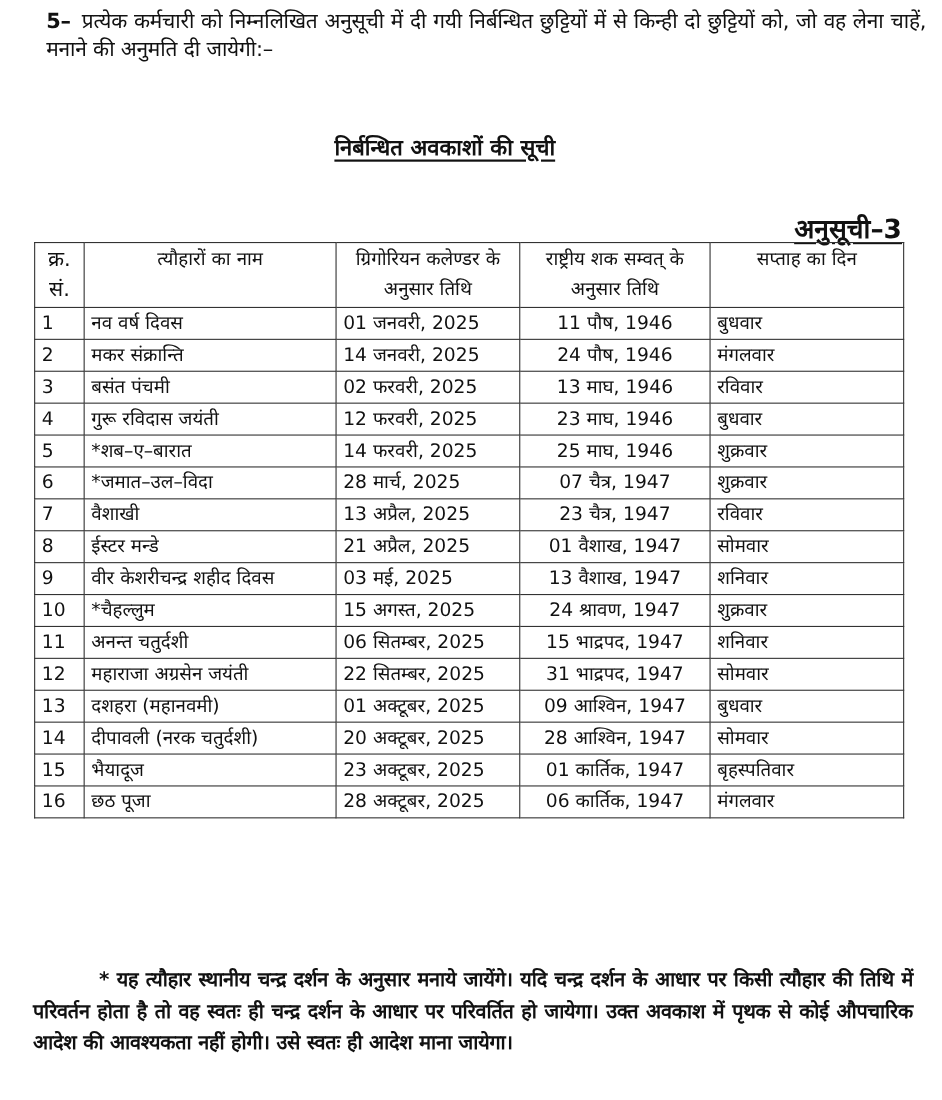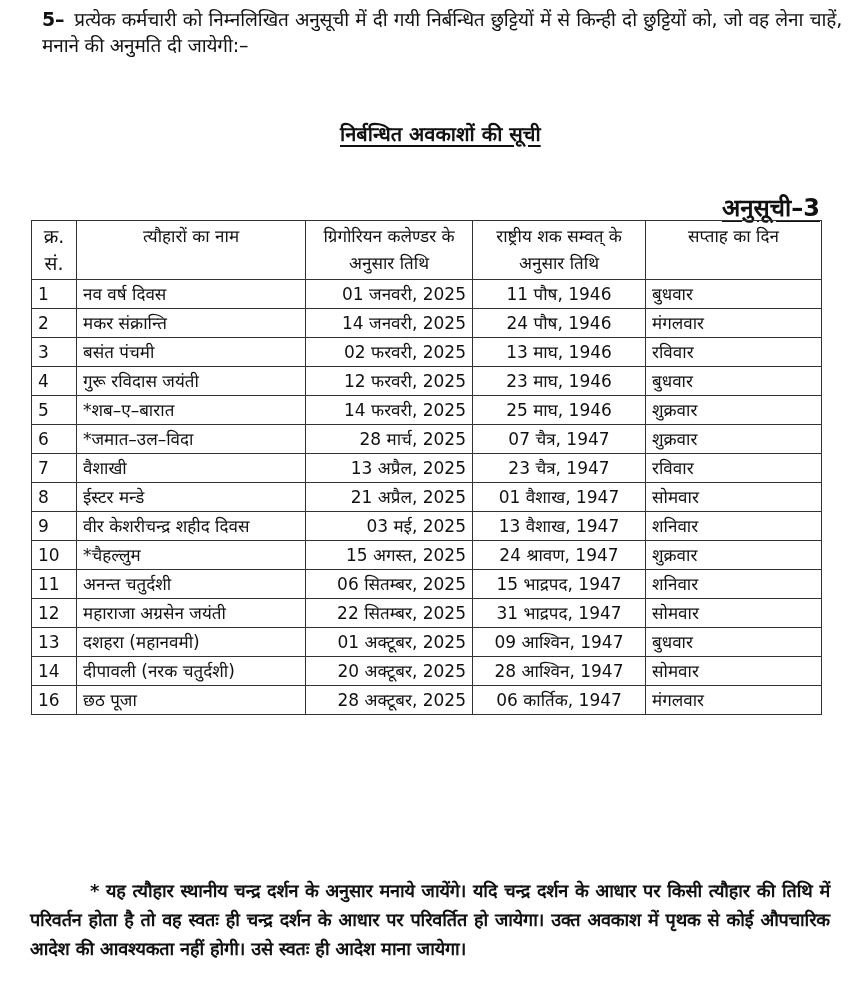--- a/index.html
+++ b/index.html
@@ -10,40 +10,39 @@
   .para {
     position: absolute; left: 42px; top: 6px; width: 800px;
     font-size: 19px; line-height: 26px; text-align: justify;
     letter-spacing: -0.2px;
   }
   .para .num { font-weight: bold; margin-right: 10px; }
   .title {
     position: absolute; left: 304px; top: 120px;
     font-size: 20px; font-weight: bold; text-decoration: underline;
     text-underline-offset: 4px;
-    margin-left: 36px;
   }
   .schedule {
     position: absolute; right: 36px; top: 190px;
     font-size: 24px; font-weight: bold; text-decoration: underline;
     text-underline-offset: 4px;
   }
   table {
     position: absolute; left: 31px; top: 220px; width: 790px;
     border-collapse: collapse; font-size: 17px; table-layout: fixed;
   }
   th, td {
     border: 1.5px solid #333333; padding: 0 6px; vertical-align: top;
     line-height: 28px; font-weight: normal;
   }
   th { line-height: 27px; padding-top: 2px; padding-bottom: 2px; text-align: center; }
   th.sn { text-align: center; font-size: 19px; }
   td.c-sn { text-align: left; }
   td.c-name { text-align: left; }
-  td.c-greg { text-align: right; }
+  td.c-greg { text-align: left; }
   td.c-saka { text-align: center; }
   td.c-day { text-align: left; }
   col.w1 { width: 45px; }
   col.w2 { width: 229px; }
   col.w3 { width: 167px; }
   col.w4 { width: 173px; }
   col.w5 { width: 176px; }
   .footnote {
     position: absolute; left: 30px; top: 876px; width: 800px;
     font-size: 18px; line-height: 29px; text-align: justify;
@@ -171,20 +170,27 @@
         <td class="c-day">बुधवार</td>
       </tr>
       <tr>
         <td class="c-sn">14</td>
         <td class="c-name">दीपावली (नरक चतुर्दशी)</td>
         <td class="c-greg">20 अक्टूबर, 2025</td>
         <td class="c-saka">28 आश्विन, 1947</td>
         <td class="c-day">सोमवार</td>
       </tr>
       <tr>
+        <td class="c-sn">15</td>
+        <td class="c-name">भैयादूज</td>
+        <td class="c-greg">23 अक्टूबर, 2025</td>
+        <td class="c-saka">01 कार्तिक, 1947</td>
+        <td class="c-day">बृहस्पतिवार</td>
+      </tr>
+      <tr>
         <td class="c-sn">16</td>
         <td class="c-name">छठ पूजा</td>
         <td class="c-greg">28 अक्टूबर, 2025</td>
         <td class="c-saka">06 कार्तिक, 1947</td>
         <td class="c-day">मंगलवार</td>
       </tr>
     </tbody>
 </table>
 
 <div class="footnote">* यह त्यौहार स्थानीय चन्द्र दर्शन के अनुसार मनाये जायेंगे। यदि चन्द्र दर्शन के आधार पर किसी त्यौहार की तिथि में परिवर्तन होता है तो वह स्वतः ही चन्द्र दर्शन के आधार पर परिवर्तित हो जायेगा। उक्त अवकाश में पृथक से कोई औपचारिक आदेश की आवश्यकता नहीं होगी। उसे स्वतः ही आदेश माना जायेगा।</div>

